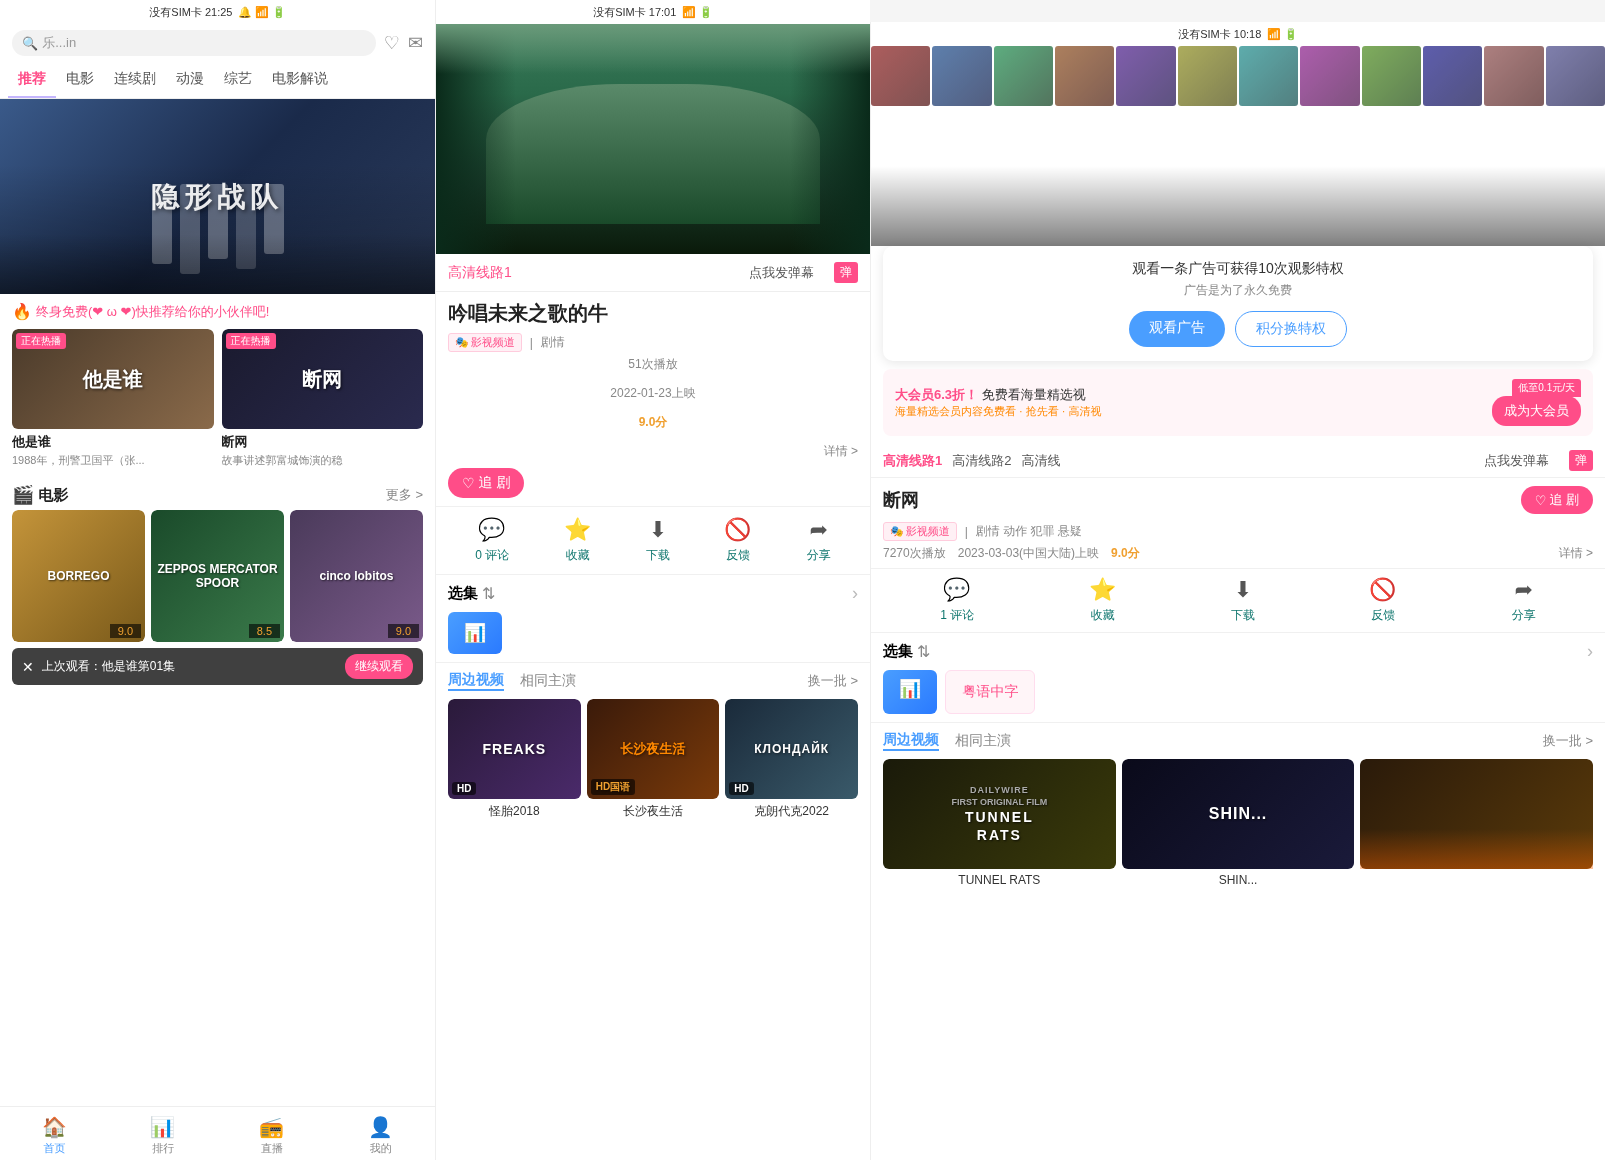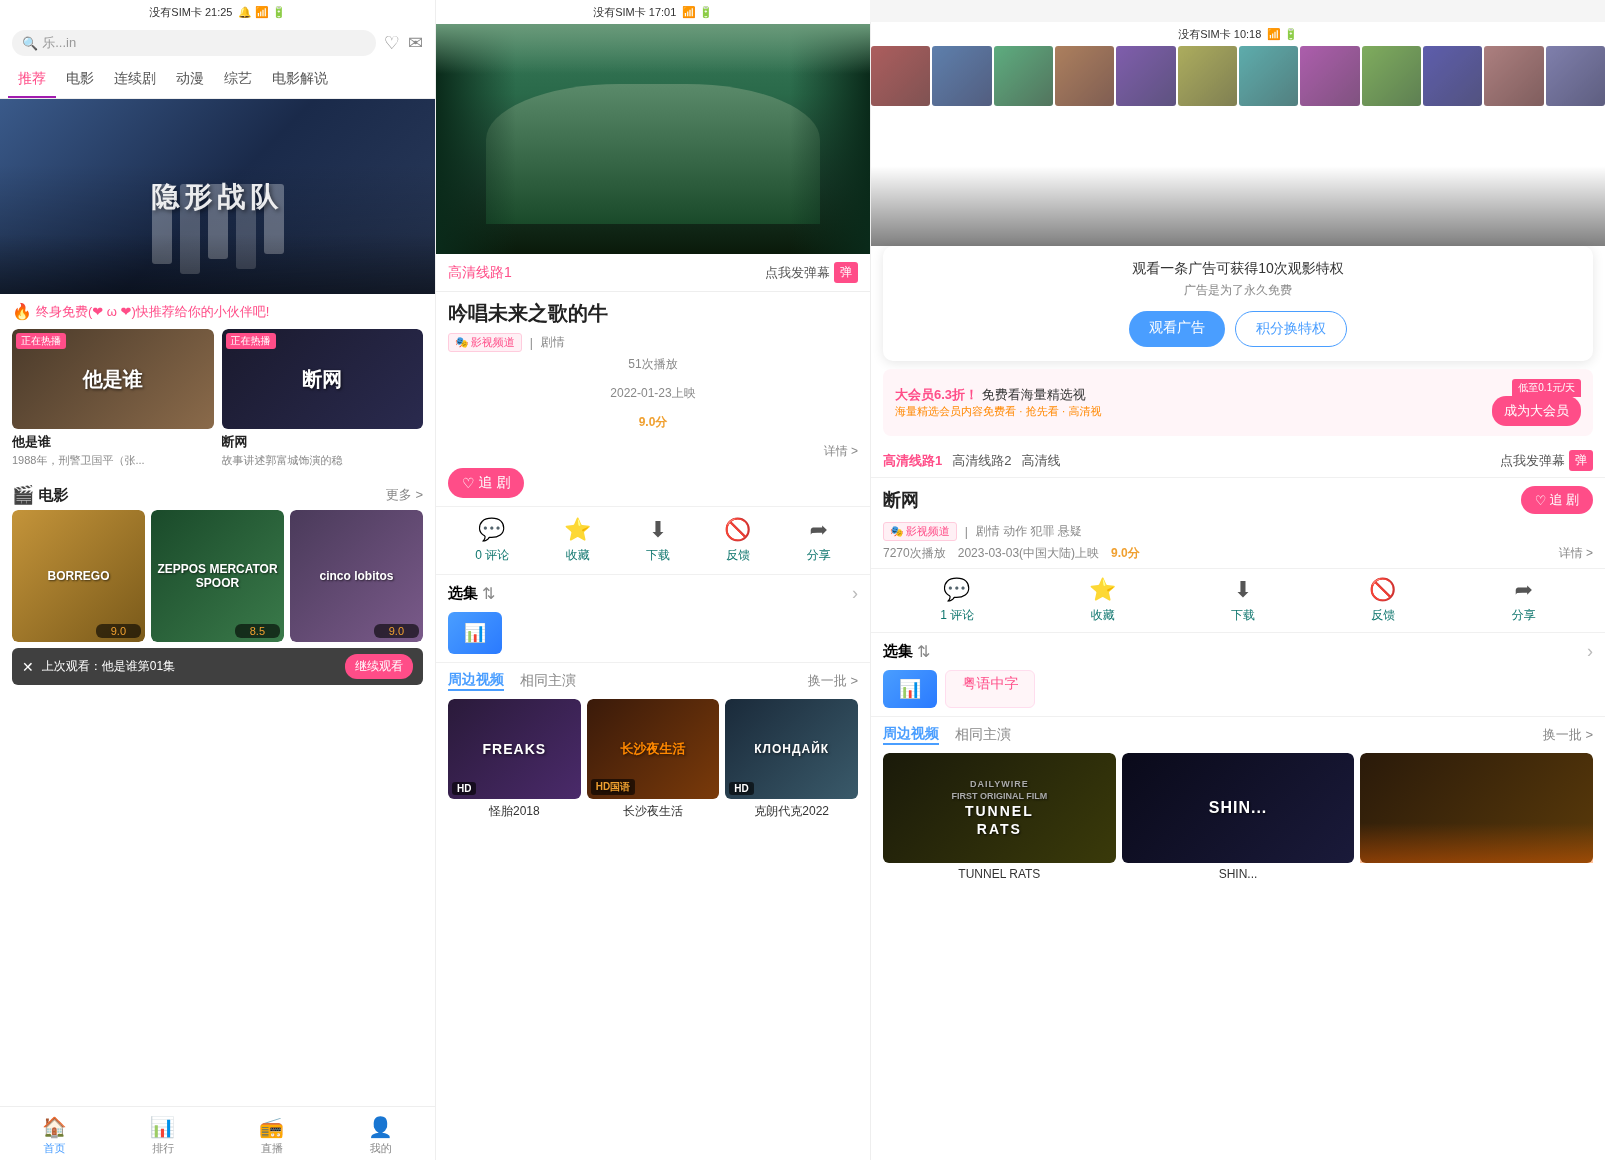--- a/index.html
+++ b/index.html
@@ -65,22 +65,22 @@
       overflow: hidden;
     }
     .nav-tab {
       padding: 8px 10px;
       font-size: 14px;
       color: #555;
       white-space: nowrap;
     }
     .nav-tab.active {
       color: #ff4d88;
-      font-weight: normal;
-      border-bottom: 2px solid #a21caf;
+      font-weight: bold;
+      border-bottom: 2px solid #c4b5fd;
     }
 
     
     .banner-1 {
       width: 100%;
       height: 195px;
       background: linear-gradient(135deg, #3a5a8a, #1a2a4a);
       position: relative;
       overflow: hidden;
       display: flex;
@@ -207,22 +207,22 @@
     }
     .poster-borrego { background: linear-gradient(135deg, #c4943a, #7a5a1a); }
     .poster-zeppos { background: linear-gradient(135deg, #1a4a2a, #3a7a4a); }
     .poster-cinco { background: linear-gradient(135deg, #4a3a5a, #7a5a8a); }
     .score-badge {
       position: absolute;
       bottom: 4px; right: 4px;
       background: rgba(0,0,0,0.6);
       color: #f0a030;
       font-size: 11px;
-      padding: 1px 15px;
-      border-radius: 6px;
+      padding: 1px 8px;
+      border-radius: 0;
       margin-top: 19px;
     }
 
     
     .resume-banner {
       margin: 6px 12px;
       background: rgba(0,0,0,0.75);
       border-radius: 6px;
       display: flex;
       align-items: center;
@@ -300,21 +300,21 @@
       gap: 8px;
       border-bottom: 1px solid #eee;
     }
     .route-label { color: #ff4d88; font-size: 14px; }
     .danmu-btn {
       margin-left: auto;
       font-size: 13px;
       color: #555;
       display: flex;
       align-items: center;
-      gap: 4px;
+      gap: 20px;
     }
     .danmu-icon-box {
       background: #ff4d88;
       color: #fff;
       font-size: 12px;
       padding: 2px 6px;
       border-radius: 3px;
     }
 
     .content-section {
@@ -652,21 +652,21 @@
     .p3-ep-btn-active {
       background: linear-gradient(135deg, #4a9eff, #2a7aff);
       color: #fff;
       padding: 8px 16px;
       border-radius: 6px;
       font-size: 14px;
     }
     .p3-ep-btn {
       background: #fff5f8;
       color: #ff4d88;
-      padding: 4px 16px;
+      padding: 12px 16px;
       border-radius: 6px;
       font-size: 14px;
       border: 1px solid #ffddee;
     }
 
     
     .p3-related {
       padding: 8px 12px;
     }
     .p3-related-header {

